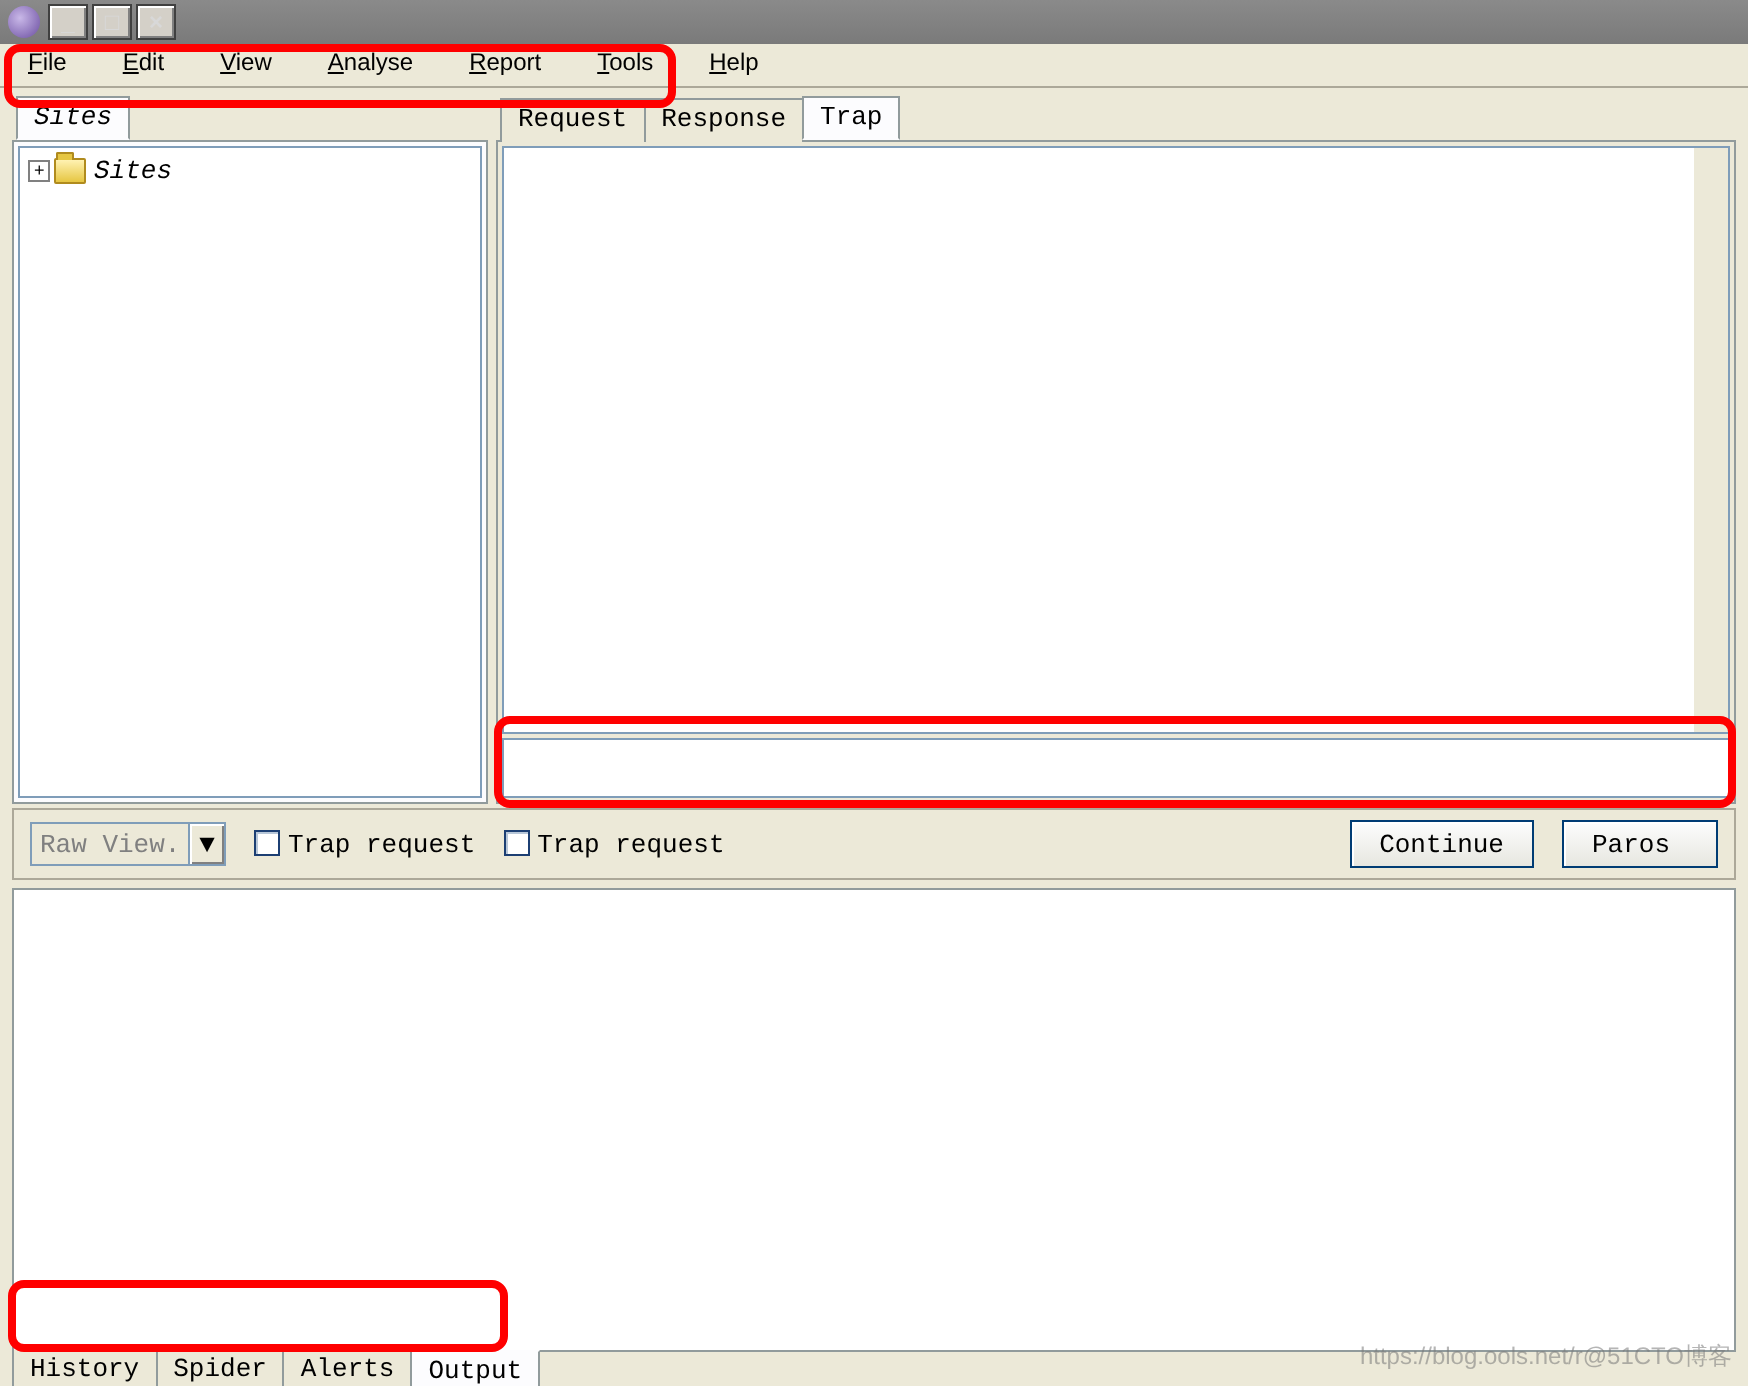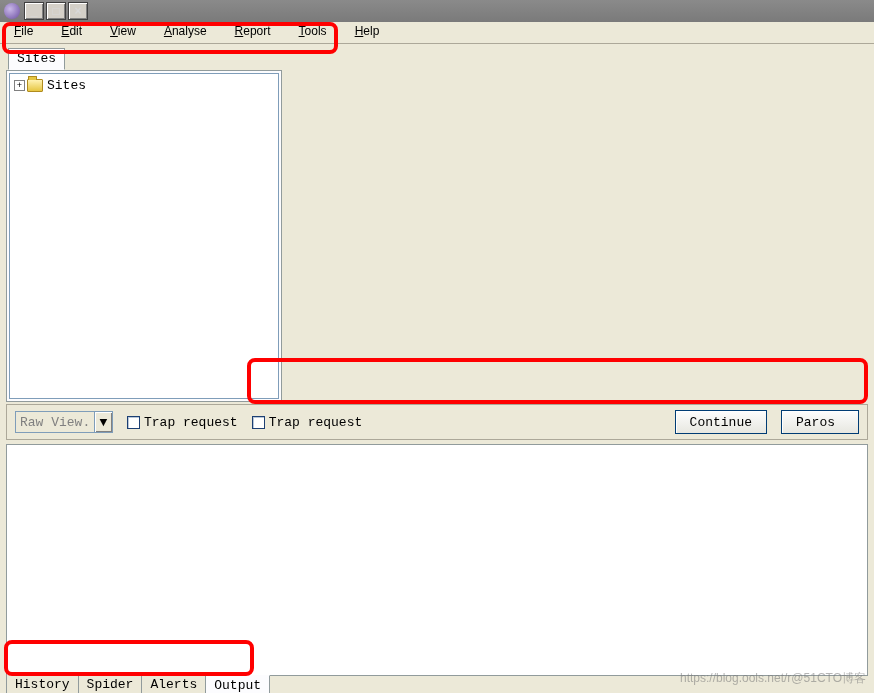--- a/index.html
+++ b/index.html
@@ -83,21 +83,21 @@
     padding-bottom:2px;
     border-bottom:1px solid #fcfcfe;
   }
 
   .panel-box{
     border:1px solid #919b9c;
     background:#fcfcfe;
   }
 
   
-  .sites-panel{ width:276px; display:flex; flex-direction:column;}
+  .sites-panel{ width:238px; display:flex; flex-direction:column;font-style:italic;}
   .sites-tree{
     flex:1;
     background:#fff;
     border:1px solid #7f9db9;
     margin:2px;
     padding:4px;
     overflow:auto;
   }
   .tree-row{ display:flex; align-items:center; gap:2px;}
   .expander{
@@ -156,21 +156,21 @@
     width:78px; padding:2px 4px; color:#808080;
     font-family:inherit; font-size:13px;
   }
   .combo .arrow{
     width:18px;height:20px;
     border-left:1px solid #7f9db9;
     background:#ece9d8;
     display:flex;align-items:center;justify-content:center;
     box-shadow: inset 1px 1px #fff, inset -1px -1px #808080;
   }
-  .chk{ display:flex; align-items:center; gap:4px;}
+  .chk{ display:flex; align-items:flex-start; gap:4px;}
   .chk-box{
     width:13px;height:13px;background:#fff;border:1px solid #1c3f73;
     box-shadow: inset 1px 1px #b8c7d8;
   }
   .spacer{ flex:1; }
   .btn{
     min-width:78px; height:24px;
     border:1px solid #003c74;
     background:linear-gradient(#fdfdfd,#e7e7e0);
     padding:0 14px;
@@ -251,20 +251,31 @@
       <div class="sites-tree">
         <div class="tree-row">
           <div class="expander">+</div>
           <div class="folder-icon"></div>
           <div class="tree-label">Sites</div>
         </div>
       </div>
     </div>
   </div>
 
+  <div class="right-panel">
+    <div class="tab-strip">
+      <div class="tab">Request</div>
+      <div class="tab">Response</div>
+      <div class="tab active">Trap</div>
+    </div>
+    <div class="trap-body">
+      <div class="trap-text-upper"></div>
+      <div class="trap-text-lower"></div>
+    </div>
+  </div>
 </div>
 
 <div class="trap-ctrl">
   <div class="combo">
     <input disabled="" value="Raw View..." style="">
     <div class="arrow">▼</div>
   </div>
 
   <div class="chk">
     <div class="chk-box"></div>

